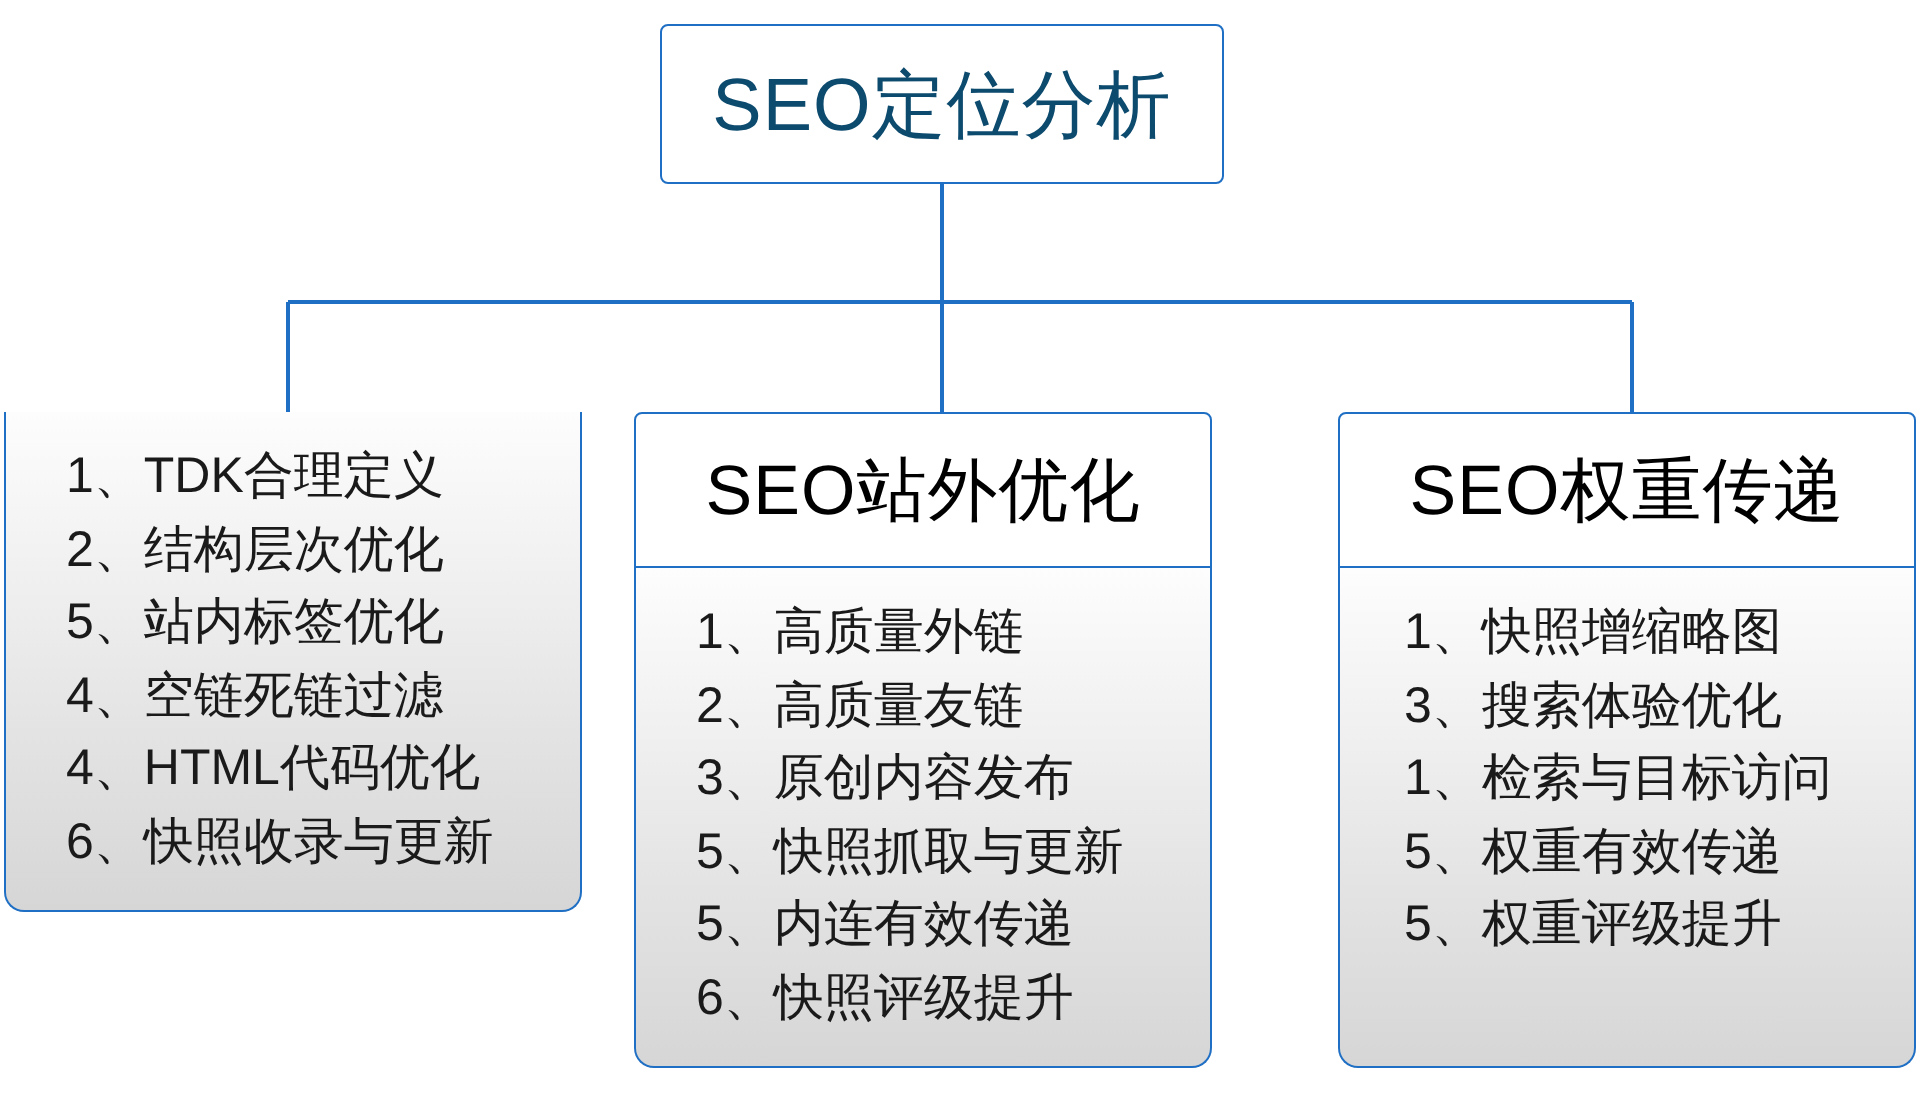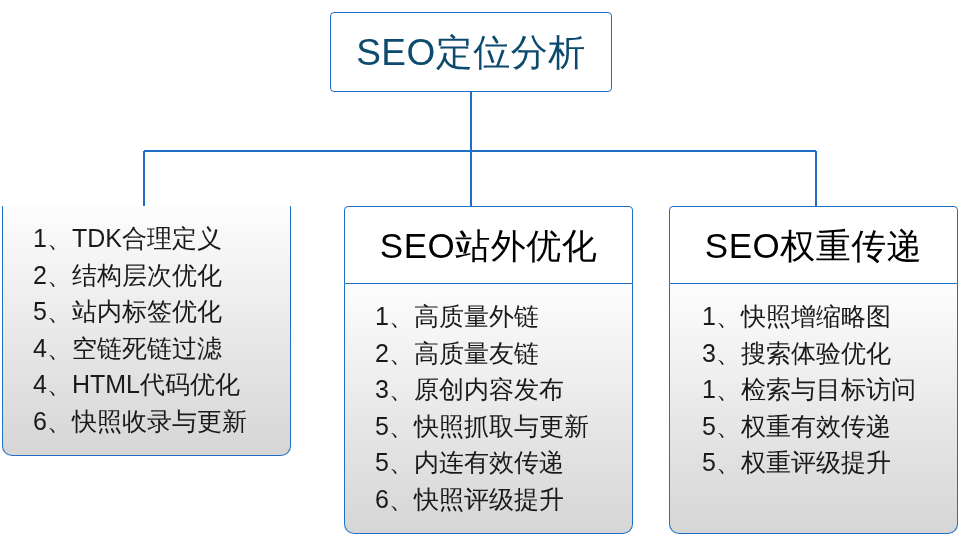--- a/index.html
+++ b/index.html
@@ -58,21 +58,21 @@
 
   
   .card {
     position: absolute;
     top: 206px;
     width: 289px;
     height: 328px;
     box-sizing: border-box;
   }
   .card-1 { left: 2px; }
-  .card-2 { left: 344px; }
+  .card-2 { left: 317px; }
   .card-3 { left: 669px; }
 
   .card-head {
     box-sizing: border-box;
     width: 100%;
     height: 78px;
     border: 1.6px solid #1f6fc4;
     border-radius: 4px 4px 0 0;
     background: #ffffff;
     display: flex;

